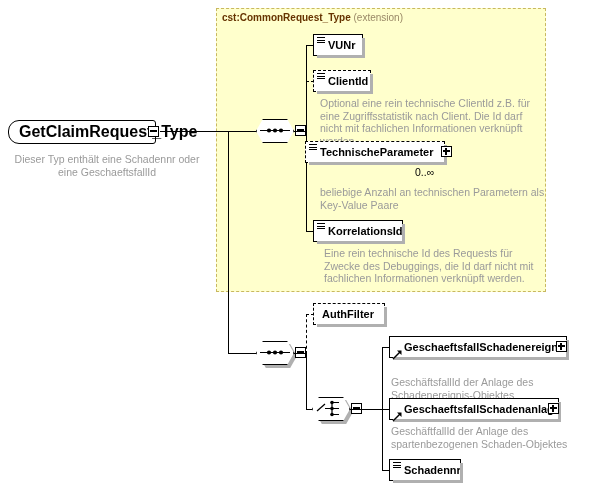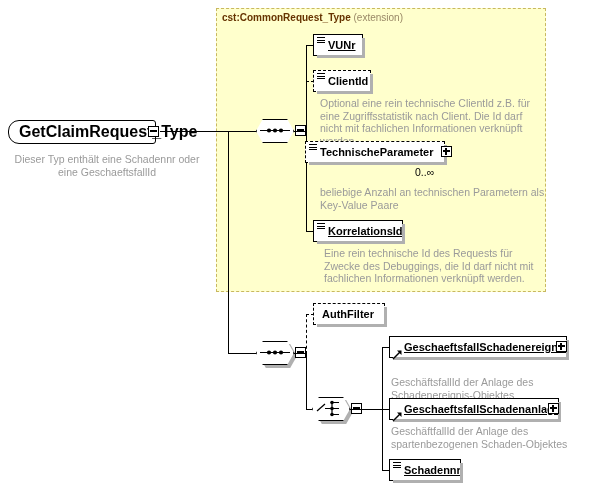--- a/index.html
+++ b/index.html
@@ -41,21 +41,21 @@
     box-sizing:border-box;
     height:22px;
     display:flex;
     align-items:center;
     white-space:nowrap;
   }
   .node .lbl{
     font-size:11px;font-weight:bold;color:#000;
     padding-left:14px;padding-right:6px;line-height:22px;
   }
-  .node.req{border:1.5px solid #000;text-decoration:underline;}
+  .node.req{border:1.5px solid #000;}
   .node.opt{border:1.5px dashed #000;}
   .node .shadow{
     position:absolute;left:3px;top:100%;height:3px;right:-3px;
     background:#b0b0b0;
   }
   .node .shadow-r{
     position:absolute;top:3px;left:100%;width:3px;bottom:-3px;
     background:#b0b0b0;
   }
 

